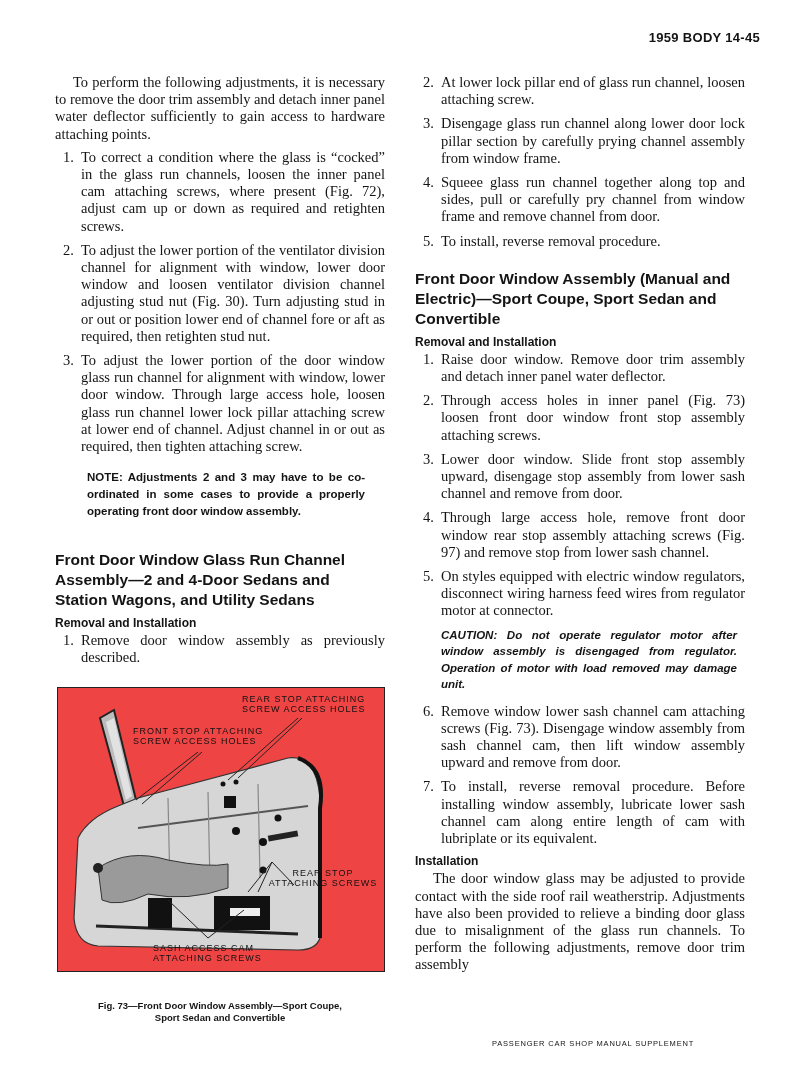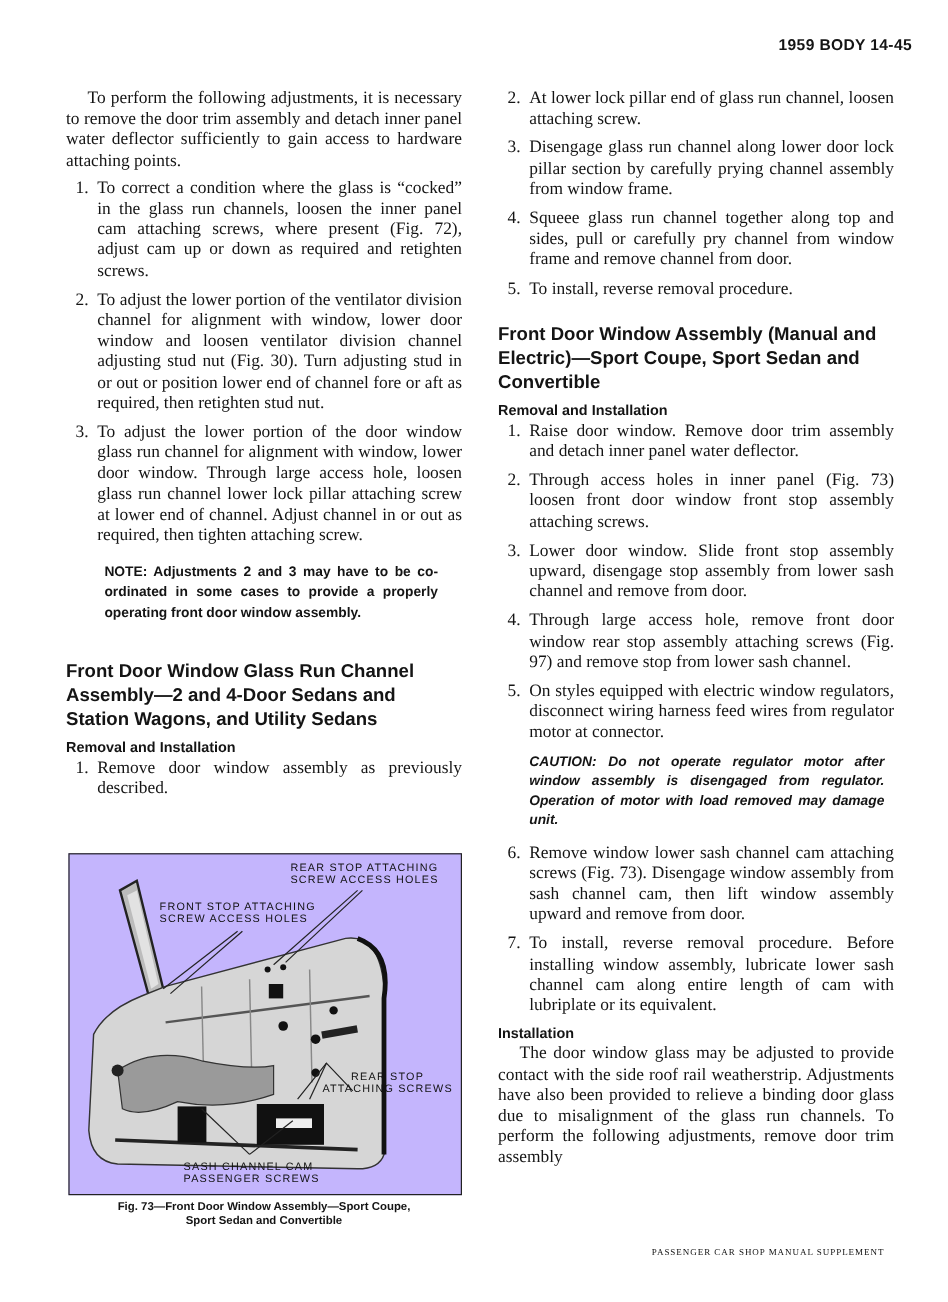--- a/index.html
+++ b/index.html
@@ -10,25 +10,25 @@
   .col.right { left:415px; }
   p.body, .item { font-family:"Liberation Serif", serif; font-size:14.5px; line-height:17.2px; text-align:justify; margin:0; }
   p.body.indent { text-indent:18px; }
   .list { margin:6px 0 0 0; padding:0; list-style:none; }
   .item { position:relative; padding-left:26px; margin-bottom:7px; }
   .item .num { position:absolute; left:8px; top:0; }
   .note { font-family:"Liberation Sans", sans-serif; font-weight:bold; font-size:11.5px; line-height:17px; margin:14px 20px 0 32px; text-align:justify; }
   .caution { font-family:"Liberation Sans", sans-serif; font-weight:bold; font-style:italic; font-size:11.5px; line-height:16.5px; margin:4px 8px 10px 26px; text-align:justify; }
   h2.section { font-family:"Liberation Sans", sans-serif; font-weight:bold; font-size:15.5px; line-height:20px; margin:0; }
   h3.sub { font-family:"Liberation Sans", sans-serif; font-weight:bold; font-size:12px; margin:6px 0 2px 0; }
-  .figure { position:absolute; left:57px; top:711px; width:326px; height:283px; border:1.5px solid #222; background:#c4b5fd; overflow:hidden; }
+  .figure { position:absolute; left:57px; top:687px; width:326px; height:283px; border:1.5px solid #222; background:#ef4444; overflow:hidden; }
   .figure svg { position:absolute; left:0; top:0; }
   .fig-label { position:absolute; font-family:"Liberation Sans", sans-serif; font-size:9px; letter-spacing:1px; line-height:10px; color:#111; }
   .caption { position:absolute; left:57px; top:1000px; width:326px; text-align:center; font-family:"Liberation Sans", sans-serif; font-weight:bold; font-size:9.5px; line-height:12px; }
-  .footer { position:absolute; left:454px; top:1039px; width:283px; text-align:right; font-family:Liberation Serif, serif; font-size:7.5px; letter-spacing:0.8px; }
+  .footer { position:absolute; left:492px; top:1039px; width:283px; text-align:left; font-family:Liberation Sans, sans-serif; font-size:7.5px; letter-spacing:0.8px; }
 </style>
 </head>
 <body>
 
 <div class="header">1959 BODY 14-45</div>
 
 <div class="col left">
   <p class="body indent">To perform the following adjustments, it is necessary to remove the door trim assembly and detach inner panel water deflector sufficiently to gain access to hardware attaching points.</p>
   <div class="list">
     <div class="item"><span class="num">1.</span><span>To correct a condition where the glass is “cocked” in the glass run channels, loosen the inner panel cam attaching screws, where present (Fig. 72), adjust cam up or down as required and retighten screws.</span></div>
@@ -80,21 +80,21 @@
     <path d="M140 64 L78 112" stroke="#222" stroke-width="1" fill="none"></path>
     <path d="M144 64 L84 116" stroke="#222" stroke-width="1" fill="none"></path>
     <path d="M236 197 L214 174 L190 204" stroke="#222" stroke-width="1" fill="none"></path>
     <path d="M214 174 L200 204" stroke="#222" stroke-width="1" fill="none"></path>
     <path d="M150 250 L110 212" stroke="#222" stroke-width="1" fill="none"></path>
     <path d="M150 250 L186 222" stroke="#222" stroke-width="1" fill="none"></path>
   </svg>
   <div class="fig-label" style="left:184px; top:6px; width:140px;">REAR STOP ATTACHING SCREW ACCESS HOLES</div>
   <div class="fig-label" style="left:75px; top:38px; width:140px;">FRONT STOP ATTACHING SCREW ACCESS HOLES</div>
   <div class="fig-label" style="left:210px; top:180px; width:110px;text-align:center;">REAR STOP ATTACHING SCREWS</div>
-  <div class="fig-label" style="left:95px; top:255px; width:120px;">SASH CHANNEL CAM PASSENGER SCREWS</div>
+  <div class="fig-label" style="left:95px; top:255px; width:120px;">SASH ACCESS CAM ATTACHING SCREWS</div>
 </div>
 <div class="caption">
   <div>Fig. 73—Front Door Window Assembly—Sport Coupe,</div>
   <div>Sport Sedan and Convertible</div>
 </div>
 
 <div class="col right">
   <div class="list" style="margin-top:0">
     <div class="item"><span class="num">2.</span><span>At lower lock pillar end of glass run channel, loosen attaching screw.</span></div>
     <div class="item"><span class="num">3.</span><span>Disengage glass run channel along lower door lock pillar section by carefully prying channel assembly from window frame.</span></div>

